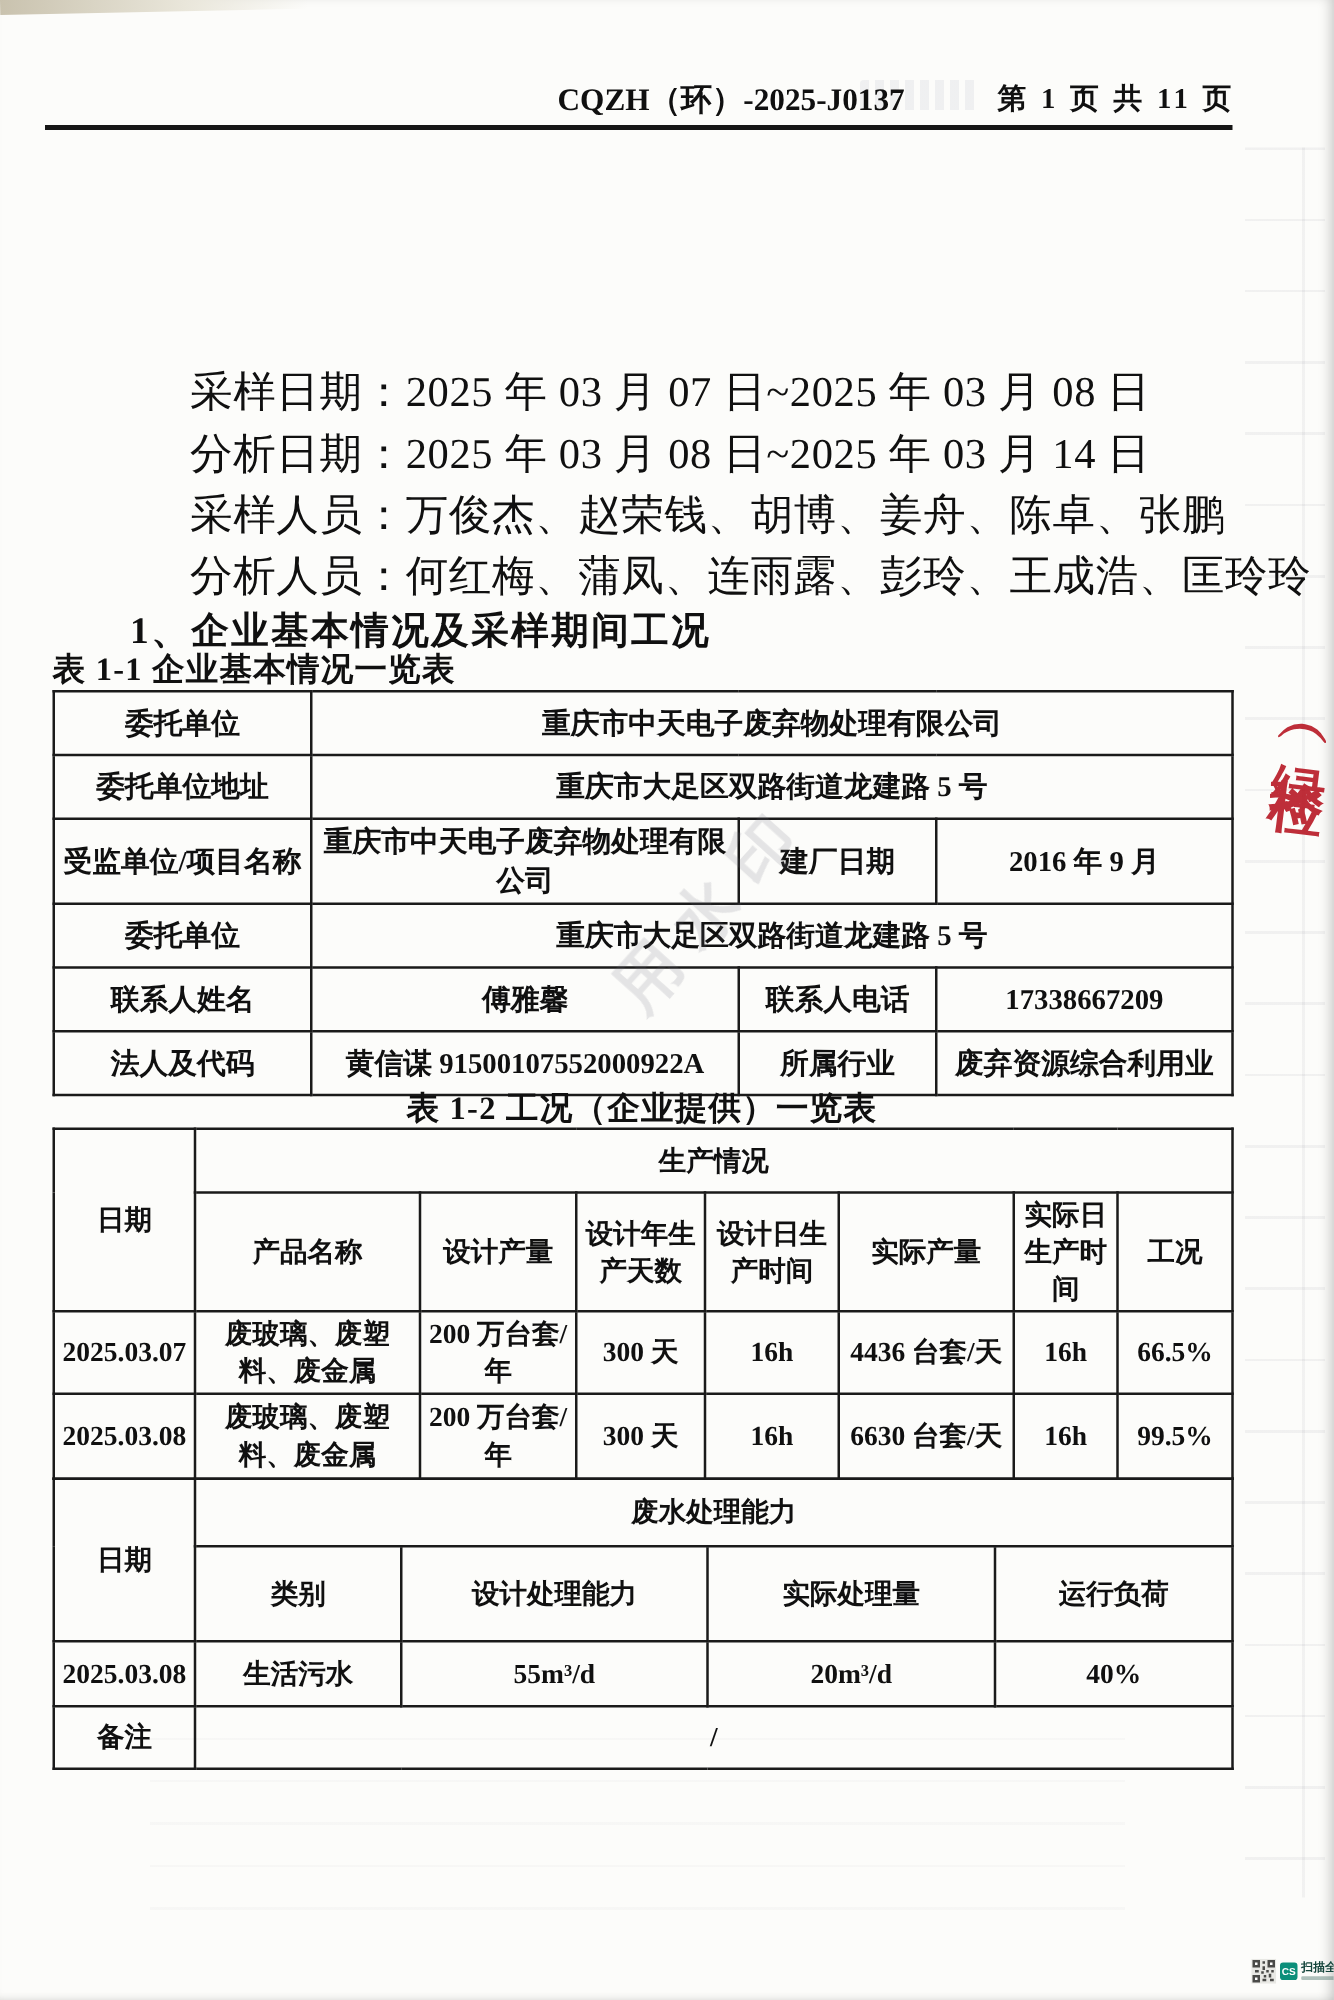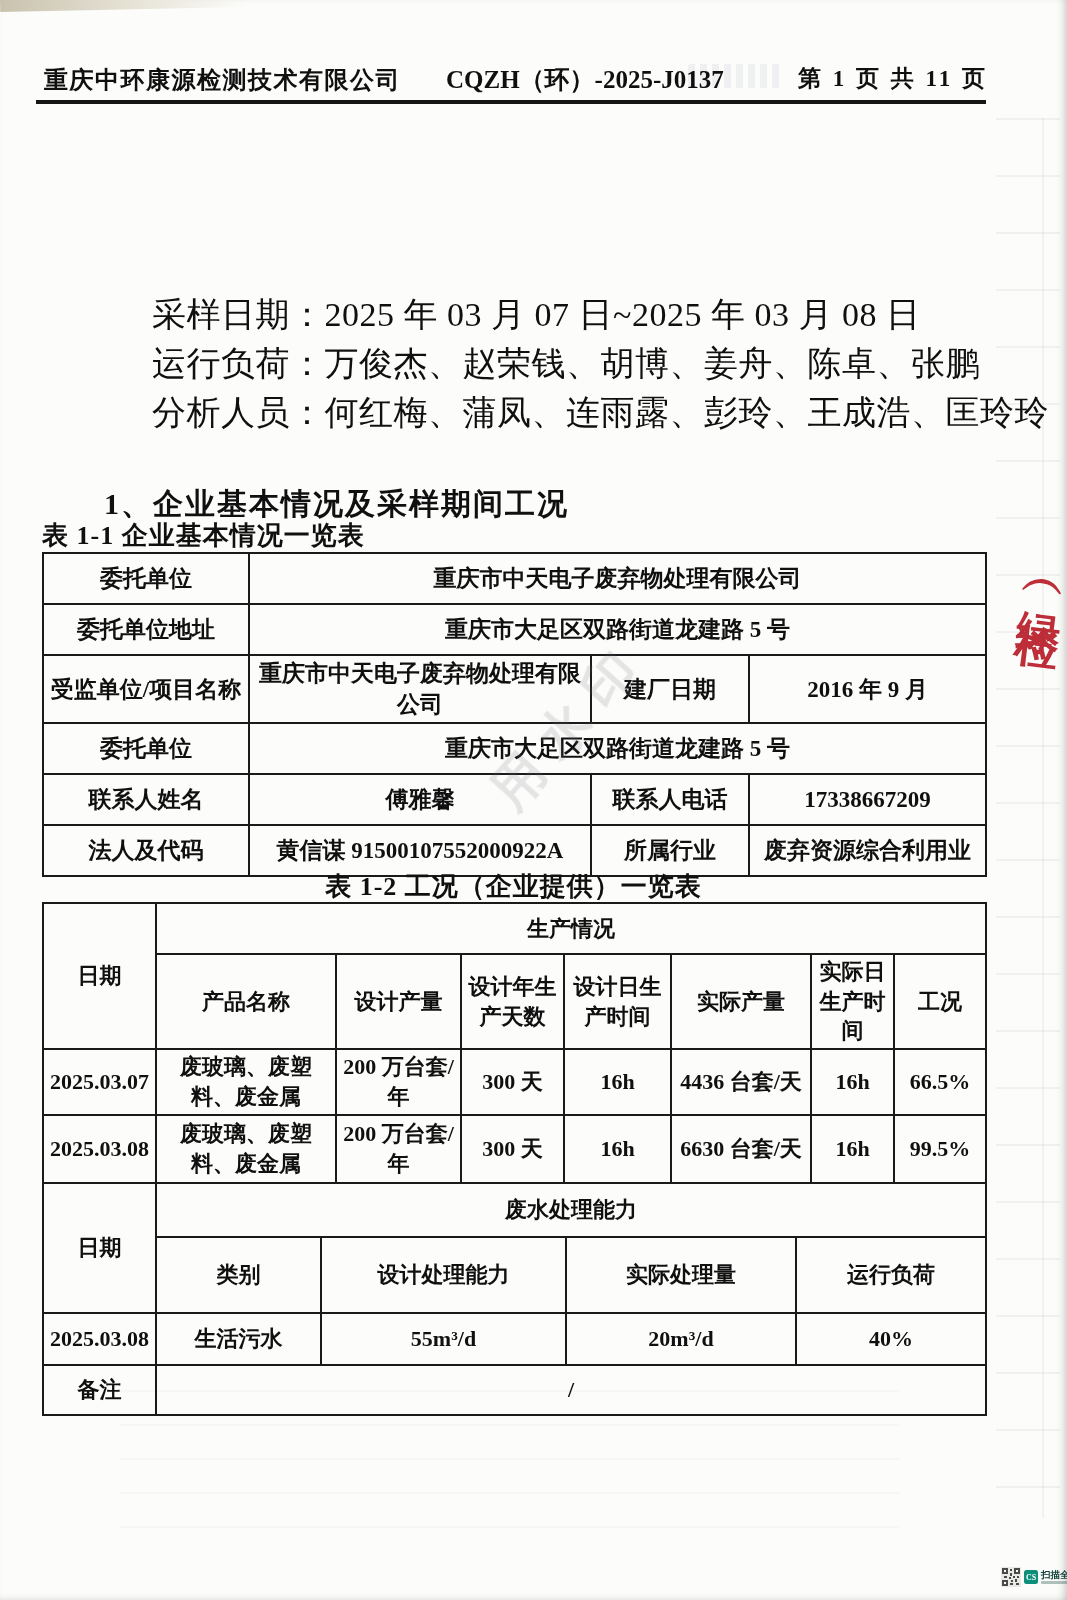--- a/index.html
+++ b/index.html
@@ -54,45 +54,45 @@
       linear-gradient(to right,transparent 0 46px,rgba(45,45,70,.05) 46px 48px,transparent 48px);}
   .bleed-hdr{position:absolute;left:688px;top:64px;width:96px;height:24px;border-radius:3px;
     background:repeating-linear-gradient(to right,rgba(70,80,120,.07) 0 7px,transparent 7px 12px);}
   .bleed-mid{position:absolute;left:120px;top:1390px;width:780px;height:150px;opacity:.05;
     background:repeating-linear-gradient(to bottom,rgba(40,40,60,.5) 0 2px,transparent 2px 34px);}
   
   .badge{position:absolute;left:1001px;top:1567px;display:flex;align-items:center;gap:3px;}
   .badge .qr{width:20px;height:20px;}
   .badge .cs{width:14px;height:14px;background:#0c8f7a;color:#fff;font-size:8px;font-weight:bold;
     display:flex;align-items:center;justify-content:center;border-radius:2.5px;
-    font-family:Liberation Serif, serif;}
+    font-family:Liberation Sans, sans-serif;}
   .badge .txt{display:flex;flex-direction:column;gap:1.5px;}
   .badge .nm{font-size:9.5px;font-weight:bold;color:#14443b;line-height:1;
     font-family:"Liberation Sans",sans-serif;white-space:nowrap;}
   .badge .sub{width:30px;height:3px;background:rgba(80,120,110,.45);border-radius:1px;}
 </style>
 </head>
 <body>
 
 <div class="page">
 
   <div class="sliver"></div>
   <div class="bleed-right"></div>
   <div class="bleed-hdr"></div>
   <div class="bleed-mid"></div>
 
-  <div class="hdr-company">重庆中环康源检测技术有限公司</div>
   <div class="hdr-report">CQZH（环）-2025-J0137</div>
   <div class="hdr-page">第 1 页 共 11 页</div>
   <div class="hdr-rule"></div>
 
 
   <div class="info-lines">
     <div>采样日期：2025 年 03 月 07 日~2025 年 03 月 08 日</div>
-    <div>运行负荷：万俊杰、赵荣钱、胡博、姜舟、陈卓、张鹏</div>
+    <div>分析日期：2025 年 03 月 08 日~2025 年 03 月 14 日</div>
+    <div>采样人员：万俊杰、赵荣钱、胡博、姜舟、陈卓、张鹏</div>
     <div>分析人员：何红梅、蒲凤、连雨露、彭玲、王成浩、匡玲玲</div>
   </div>
 
   <div class="sec-heading">1、企业基本情况及采样期间工况</div>
 
   <div class="tbl1-title">表 1-1 企业基本情况一览表</div>
   <table class="tbl1">
     <colgroup>
         <col style="width:206px">
         <col style="width:342px">

